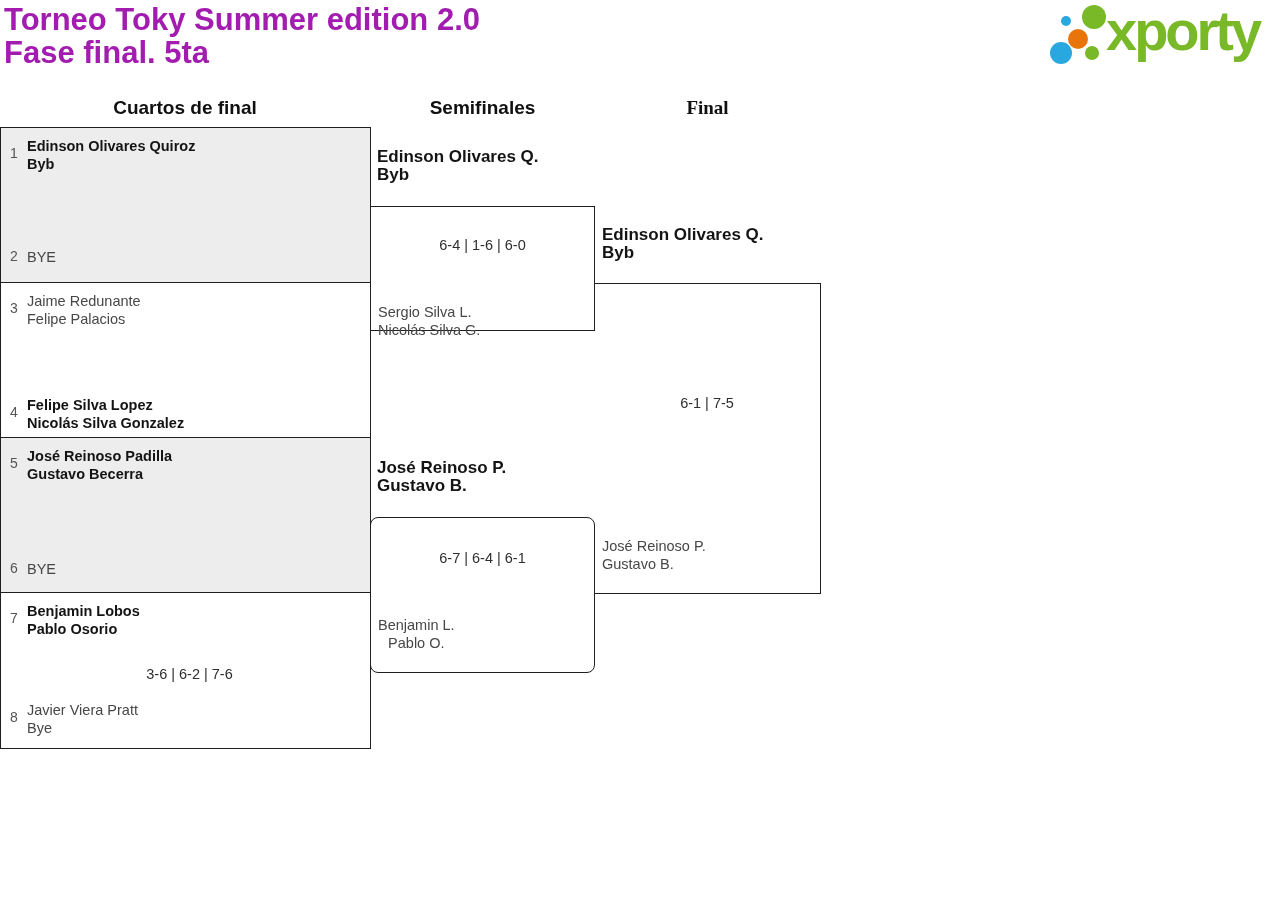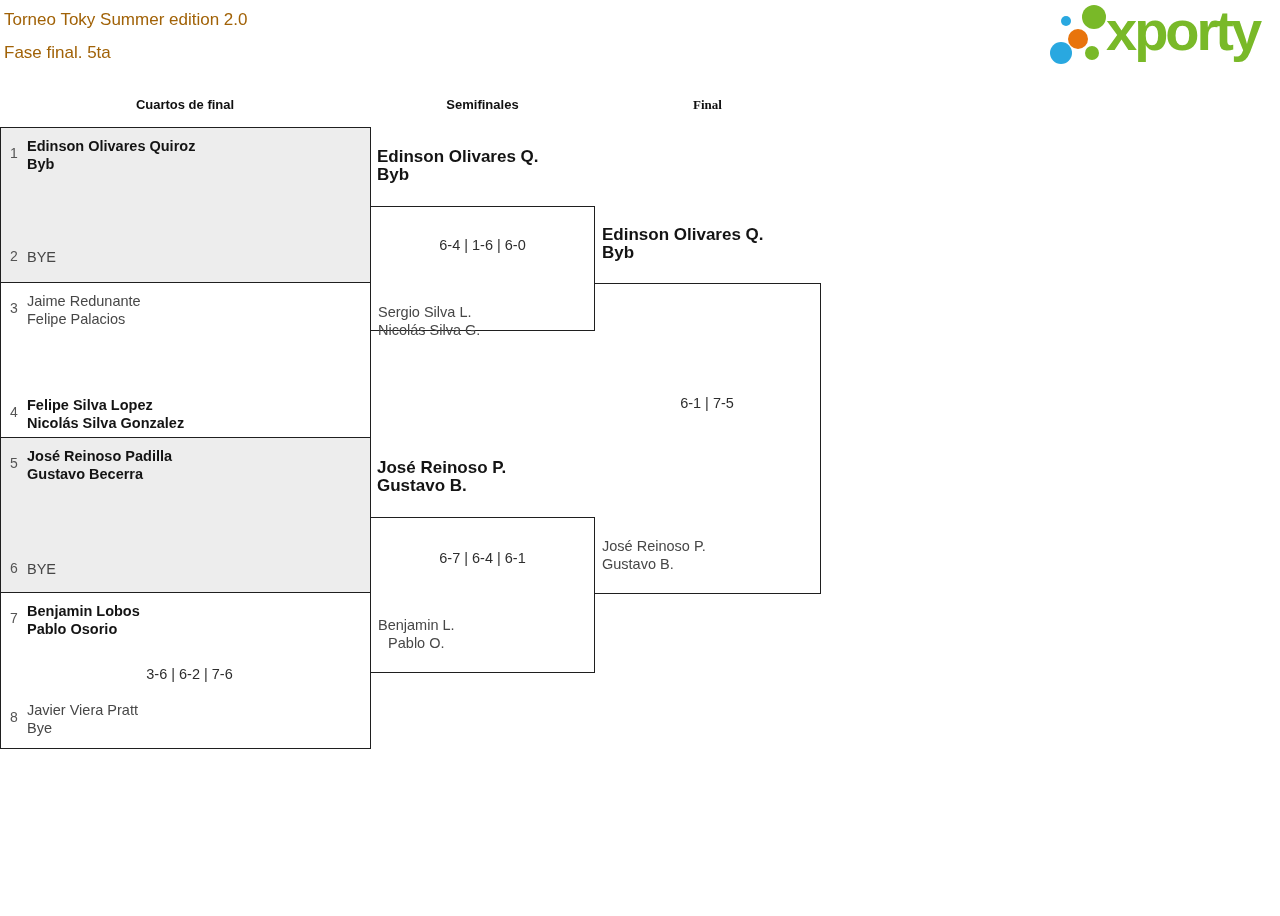--- a/index.html
+++ b/index.html
@@ -1,47 +1,47 @@
 <!DOCTYPE html>
 <html><head>
 <meta charset="utf-8">
 <style>
   html,body{margin:0;padding:0;background:#ffffff;}
   .page{
     position:relative; width:1280px; height:916px; overflow:hidden;
     font-family:"Liberation Sans", sans-serif; color:#111; background:#fff;
   }
   
-  .title{position:absolute; left:4px; top:3px; font-size:17px; font-weight:400; line-height:33px; color:#a16207;}
+  .title{position:absolute; left:4px; top:3px; font-size:31px; font-weight:700; line-height:33px; color:#a21caf;}
   .logo{position:absolute; left:1048px; top:0; width:230px; height:76px; cursor:pointer;}
   .dot{position:absolute; border-radius:50%;}
   .dot-blue-small {left:13px; top:16px; width:10px; height:10px; background:#29a8e0;}
   .dot-green-big  {left:34px; top:5px;  width:24px; height:24px; background:#79b928;}
   .dot-orange     {left:20px; top:29px; width:20px; height:20px; background:#e8740c;}
   .dot-blue-big   {left:2px;  top:42px; width:22px; height:22px; background:#29a8e0;}
   .dot-green-small{left:37px; top:46px; width:14px; height:14px; background:#79b928;}
   .logo-text{
     position:absolute; left:58px; top:-7px; font-size:56px; font-weight:700;
     letter-spacing:-3px; color:#79b928; line-height:76px;
   }
   
-  .round-header{position:absolute; top:97px; font-size:13px; font-weight:700; text-align:center; color:#101010;}
+  .round-header{position:absolute; top:97px; font-size:19px; font-weight:700; text-align:center; color:#101010;}
   .rh-qf{left:0; width:370px;}
   .rh-sf{left:370px; width:225px;}
   .rh-f {left:595px; width:225px;font-family:Liberation Serif, serif;}
   
   .box{position:absolute; border:1px solid #1f1f1f; box-sizing:border-box; background:transparent;}
   .qf{left:0; width:371px;}
   #qf1{top:127px; height:156px; background:#ededed;}
   #qf2{top:282px; height:156px;}
   #qf3{top:437px; height:156px; background:#ededed;}
   #qf4{top:592px; height:157px;}
   .sf{left:370px; width:225px;}
   #sf1{top:206px; height:125px;}
-  #sf2{top:517px; height:156px;}
+  #sf2{top:517px; height:156px;border-radius:8px;}
   #final-box{left:594px; width:227px; top:283px; height:311px; border-left:none;}
   
   .seed{position:absolute; left:5px; width:16px; text-align:center; font-size:14px; color:#555;}
   .team{position:absolute; left:26px; font-size:14.5px; line-height:18px; white-space:nowrap;}
   .winner{font-weight:700; color:#141414;}
   .loser{font-weight:400; color:#474747;}
   .score{position:absolute; left:0; right:0; text-align:center; font-size:14.5px; color:#2e2e2e; white-space:nowrap;}
   .seed-top{top:17px;}
   .team-top{top:9px;}
   #qf1 .seed-bottom{top:120px;} #qf1 .team-bottom{top:120px;}

